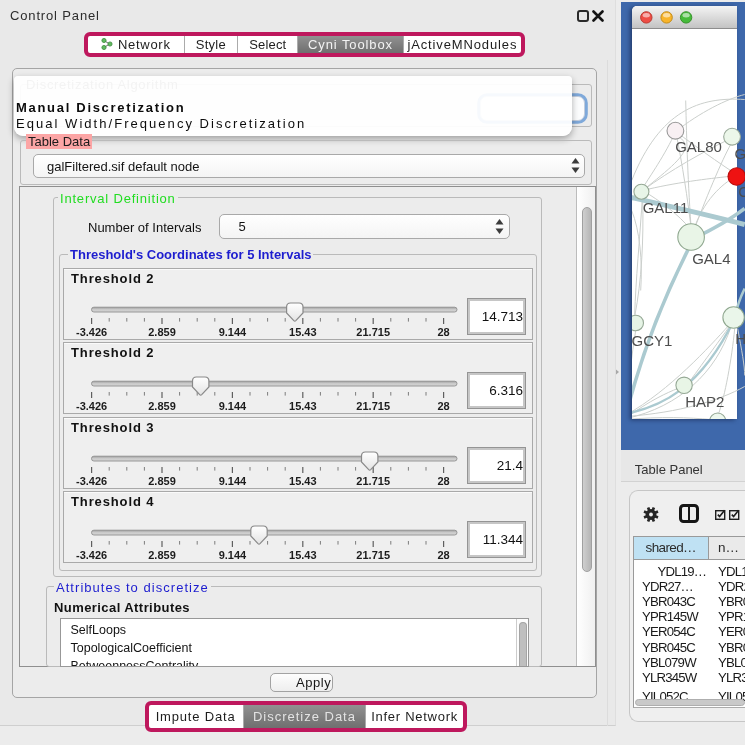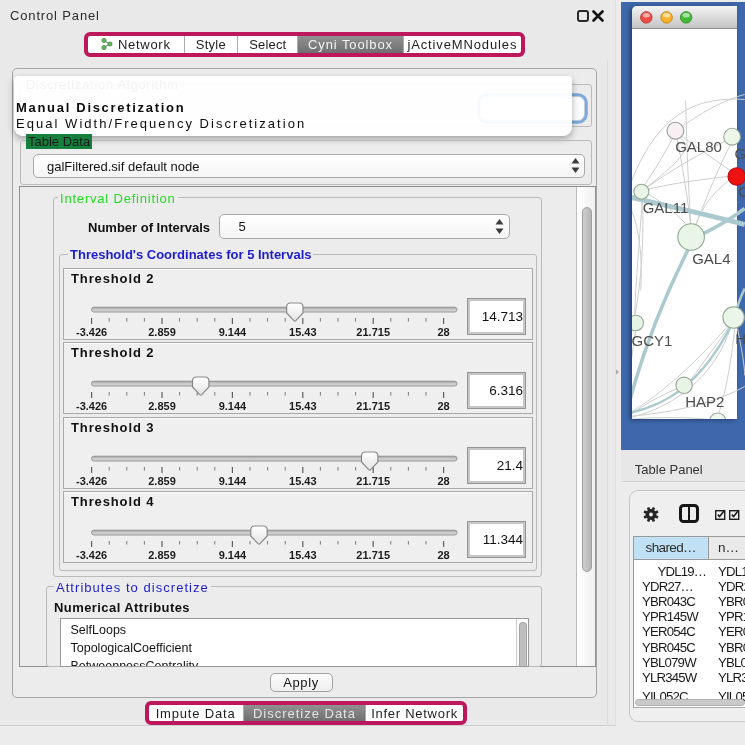--- a/index.html
+++ b/index.html
@@ -56,37 +56,37 @@
 <div class="a grp" style="left:20px;top:84px;width:572px;height:43px"></div>
 <div class="a" style="left:26px;top:77px;font-size:13px;color:#4a4a4a;letter-spacing:0.7px">Discretization Algorithm</div>
 <div class="a" style="left:480px;top:96px;width:105px;height:24.5px;background:#fcfdfe;border:1px solid #c2cddd;border-radius:7px;box-shadow:0 0 0 2.8px rgba(100,152,214,0.8)"></div>
 
 <div class="a" id="popup" style="left:14px;top:75.5px;width:558px;height:60.3px;background:rgba(255,255,255,0.935);border-radius:4px 4px 9px 9px;box-shadow:0 3px 7px rgba(0,0,0,0.32)">
   <div style="position:absolute;left:2px;top:24.5px;font-size:13px;font-weight:bold;color:#0c0c0c;letter-spacing:1.7px">Manual Discretization</div>
   <div style="position:absolute;left:2px;top:40.5px;font-size:13px;color:#0c0c0c;letter-spacing:2.04px">Equal Width/Frequency Discretization</div>
 </div>
 
 <div class="a grp" style="left:20px;top:140px;width:572px;height:45px"></div>
-<div class="a" style="left:26px;top:134px;font-size:13px;color:#1a1a1a;background:#15803d;padding:0 2px">Table Data</div>
+<div class="a" style="left:26px;top:134px;font-size:13px;color:#1a1a1a;background:#fca5a5;padding:0 2px">Table Data</div>
 <div class="a combo" style="left:33px;top:153.5px;width:551.5px;height:24px;line-height:23px">
   <span style="margin-left:13px">galFiltered.sif default node</span>
 </div>
 <svg class="a" style="left:571px;top:158px" width="9" height="16">
     <path d="M4.5 0 L8.5 5.5 L0.5 5.5 Z" fill="#3c3c3c"></path>
     <path d="M4.5 15 L8.5 9.5 L0.5 9.5 Z" fill="#3c3c3c"></path>
   </svg>
 
 <div class="a" style="left:19px;top:186px;width:576.5px;height:481px;border:1px solid #8f8f8f;background:#ececec"></div>
 <div class="a" style="left:576px;top:187px;width:19px;height:479px;background:linear-gradient(90deg,#ffffff,#f0f0f0);border-left:1px solid #bcbcbc"></div>
 <div class="a" style="left:581.5px;top:207px;width:10px;height:365px;border-radius:5px;background:linear-gradient(90deg,#cfcfcf,#b5b5b5);border:1px solid #a0a0a0"></div>
 
 <div class="a grp" style="left:52.7px;top:197px;width:489.7px;height:379.5px"></div>
 <div class="a" style="left:58px;top:190.5px;font-size:13px;color:#21dd21;background:#ececec;padding:0 2px;letter-spacing:0.8px">Interval Definition</div>
 
-<div class="a" style="left:88px;top:219.5px;font-size:13px;font-weight:bold;color:#111">Number of Intervals</div>
+<div class="a" style="left:88px;top:219.5px;font-size:13px;font-weight:normal;color:#111">Number of Intervals</div>
 <div class="a combo" style="left:218.6px;top:214.4px;width:291.4px;height:24.4px;line-height:23px"><span style="margin-left:19px">5</span></div>
 <svg class="a" style="left:494.5px;top:218.5px" width="9" height="16">
     <path d="M4.5 0 L8.5 5.5 L0.5 5.5 Z" fill="#3c3c3c"></path>
     <path d="M4.5 15 L8.5 9.5 L0.5 9.5 Z" fill="#3c3c3c"></path>
   </svg>
 
 <div class="a grp" style="left:58.7px;top:253.5px;width:478.1px;height:317px"></div>
 <div class="a" style="left:68px;top:247px;font-size:13px;font-weight:bold;color:#1d1dcf;background:#ececec;padding:0 2px">Threshold's Coordinates for 5 Intervals</div>
 
 <div class="a tpanel" style="left:63px;top:267.5px;width:470px;height:72px">
@@ -208,23 +208,23 @@
 
 <div class="a grp" style="left:46.2px;top:586px;width:496.2px;height:80.8px"></div>
 <div class="a" style="left:54px;top:579.5px;font-size:13px;color:#1d1dcf;background:#ececec;padding:0 2px;letter-spacing:1.04px">Attributes to discretize</div>
 <div class="a" style="left:54px;top:600px;font-size:13px;font-weight:bold;color:#111;letter-spacing:0.43px">Numerical Attributes</div>
 <div class="a" style="left:59.5px;top:618px;width:469px;height:48.5px;border:1px solid #989898;background:#fff;overflow:hidden;font-size:12.5px;color:#131313">
   <div style="margin:3px 0 0 10px;line-height:17.8px">SelfLoops<br>TopologicalCoefficient<br>BetweennessCentrality</div>
 </div>
 <div class="a" style="left:515.5px;top:619px;width:12.5px;height:46.5px;background:#fdfdfd;border-left:1px solid #cccccc"></div>
 <div class="a" style="left:518.5px;top:621.5px;width:8px;height:44px;border-radius:4px 4px 0 0;background:#bfbfbf;border:1px solid #a5a5a5;border-bottom:none"></div>
 
-<div class="a" style="left:269.5px;top:673px;width:63px;height:19px;background:linear-gradient(#fdfdfd,#eeeeee);border:1px solid #a2a2a2;border-radius:5px;font-size:13px;color:#161616;text-align:center;line-height:17px;letter-spacing:0.62px">Apply</div>
-
-<div class="a seg" style="left:144.5px;top:701.4px;width:322.4px;height:24px">
+<div class="a" style="left:269.5px;top:673px;width:63px;height:19px;background:linear-gradient(#fdfdfd,#eeeeee);border:1px solid #a2a2a2;border-radius:5px;font-size:13px;color:#161616;text-align:right;line-height:17px;letter-spacing:0.62px">Apply</div>
+
+<div class="a seg" style="left:144.5px;top:701.4px;width:322.4px;height:31px">
   <div style="width:94.1px">
       <span style="letter-spacing:0.82px">Impute Data</span>
     </div>
   <div class="on" style="width:121.7px;color:#e3e3e3">
       <span style="letter-spacing:0.99px">Discretize Data</span>
     </div>
   <div style="flex:1">
       <span style="letter-spacing:0.72px">Infer Network</span>
     </div>
 </div>

